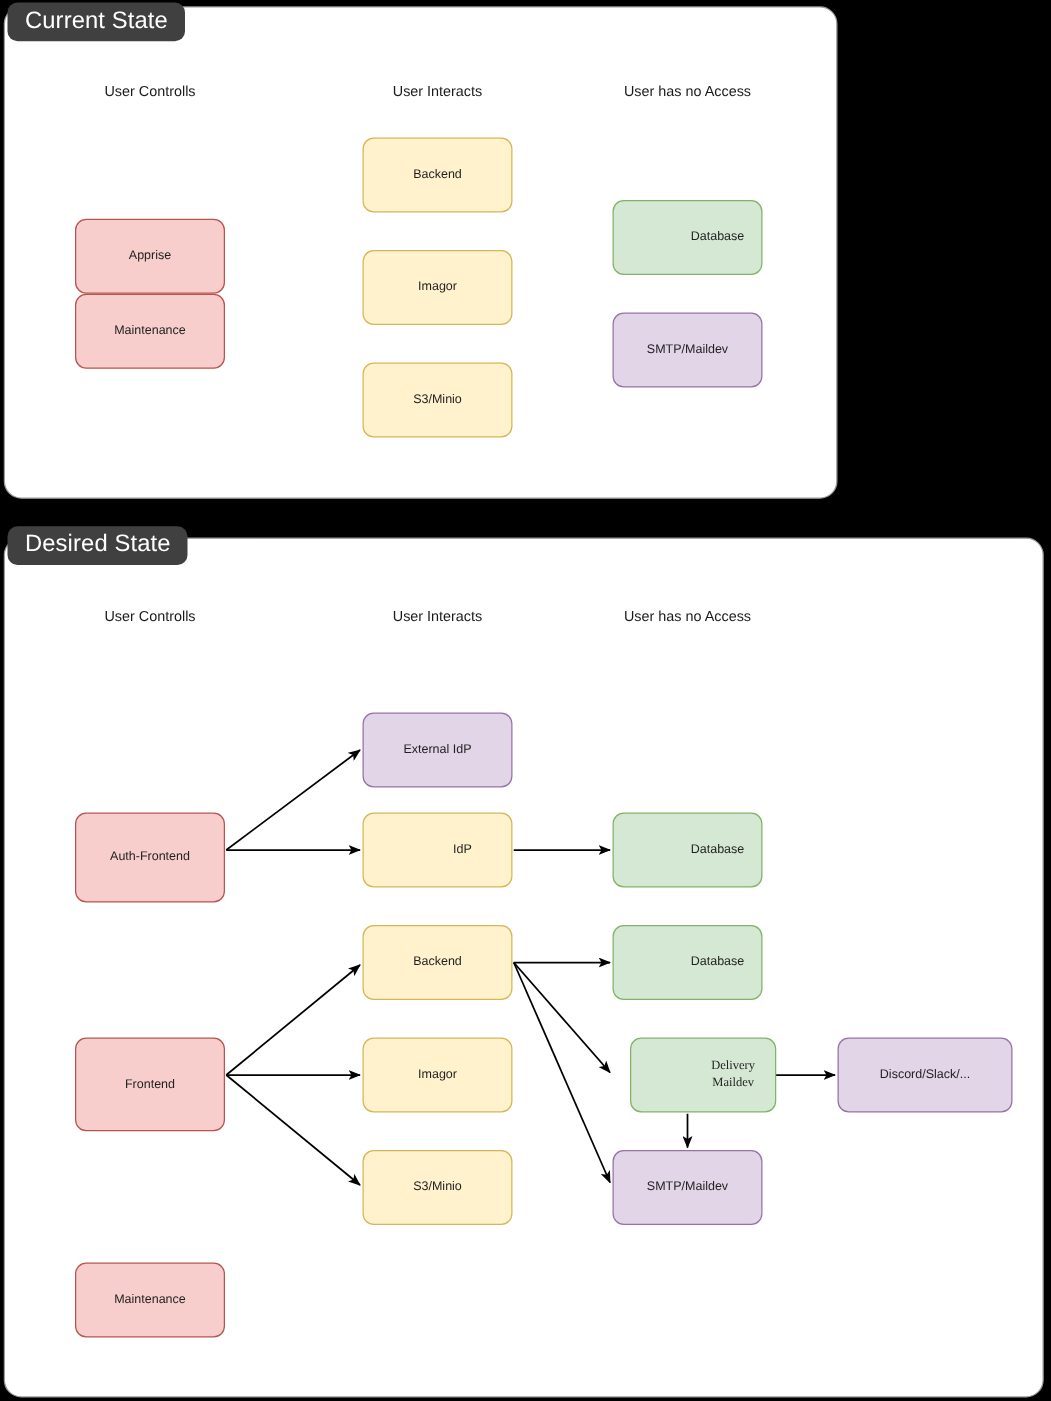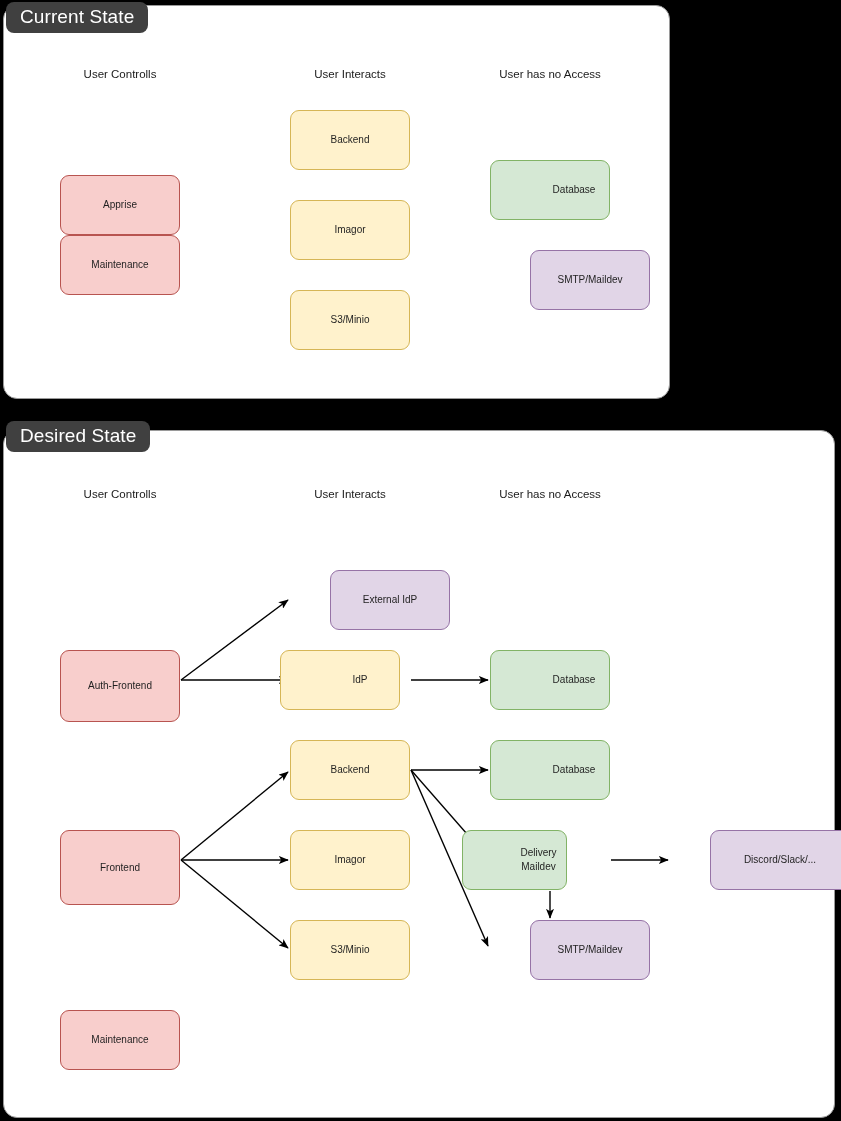--- a/index.html
+++ b/index.html
@@ -23,21 +23,21 @@
 
   .node{position:absolute;box-sizing:border-box;border-radius:9px;
         border:1px solid #999;display:flex;align-items:center;
         justify-content:center;text-align:center;
         font-size:10px;color:#1f1f1f;line-height:14px;}
   .node span{display:block;padding:0 4px;}
 
   .n-pink  {background:#f8cecc;border-color:#b85450;}
   .n-yellow{background:#fff2cc;border-color:#d6b656;}
   .n-green {background:#d5e8d4;border-color:#82b366;padding-left:48px;}
-  .n-purple{background:#e1d5e7;border-color:#9673a6;margin-left:40px;}
+  .n-purple{background:#e1d5e7;border-color:#9673a6;}
 
   .edges{position:absolute;left:0;top:0;width:100%;height:100%;
          overflow:visible;pointer-events:none;}
 </style>
 </head>
 <body>
 
 <div class="panel" id="panel-current"></div>
 <div class="panel-tab" id="tab-current">Current State</div>
 
@@ -103,40 +103,40 @@
 <div class="node n-pink" style="left:60px;top:830px;width:120px;height:75px;">
   <span>Frontend</span>
 </div>
 <div class="node n-pink" style="left:60px;top:1010px;width:120px;height:60px;">
   <span>Maintenance</span>
 </div>
 
 <div class="node n-purple" style="left:290px;top:570px;width:120px;height:60px;">
   <span>External IdP</span>
 </div>
-<div class="node n-yellow" style="left:280px;top:650px;width:120px;height:60px;padding-left:40px;">
+<div class="node n-yellow" style="left:290px;top:650px;width:120px;height:60px;padding-left:40px;">
   <span>IdP</span>
 </div>
 <div class="node n-yellow" style="left:290px;top:740px;width:120px;height:60px;">
   <span>Backend</span>
 </div>
 <div class="node n-yellow" style="left:290px;top:830px;width:120px;height:60px;">
   <span>Imagor</span>
 </div>
 <div class="node n-yellow" style="left:290px;top:920px;width:120px;height:60px;">
   <span>S3/Minio</span>
 </div>
 
 <div class="node n-green" style="left:490px;top:650px;width:120px;height:60px;">
   <span>Database</span>
 </div>
 <div class="node n-green" style="left:490px;top:740px;width:120px;height:60px;">
   <span>Database</span>
 </div>
-<div class="node n-green" style="left:462px;top:830px;width:105px;height:60px;">
+<div class="node n-green" style="left:504px;top:830px;width:117px;height:60px;font-family:Liberation Serif, serif;">
   <span>
       <span style="display: block;">Delivery</span>
       <span style="display: block;">Maildev</span>
     </span>
 </div>
 <div class="node n-purple" style="left:490px;top:920px;width:120px;height:60px;">
   <span>SMTP/Maildev</span>
 </div>
 <div class="node n-purple" style="left:670px;top:830px;width:140px;height:60px;">
   <span>Discord/Slack/...</span>

